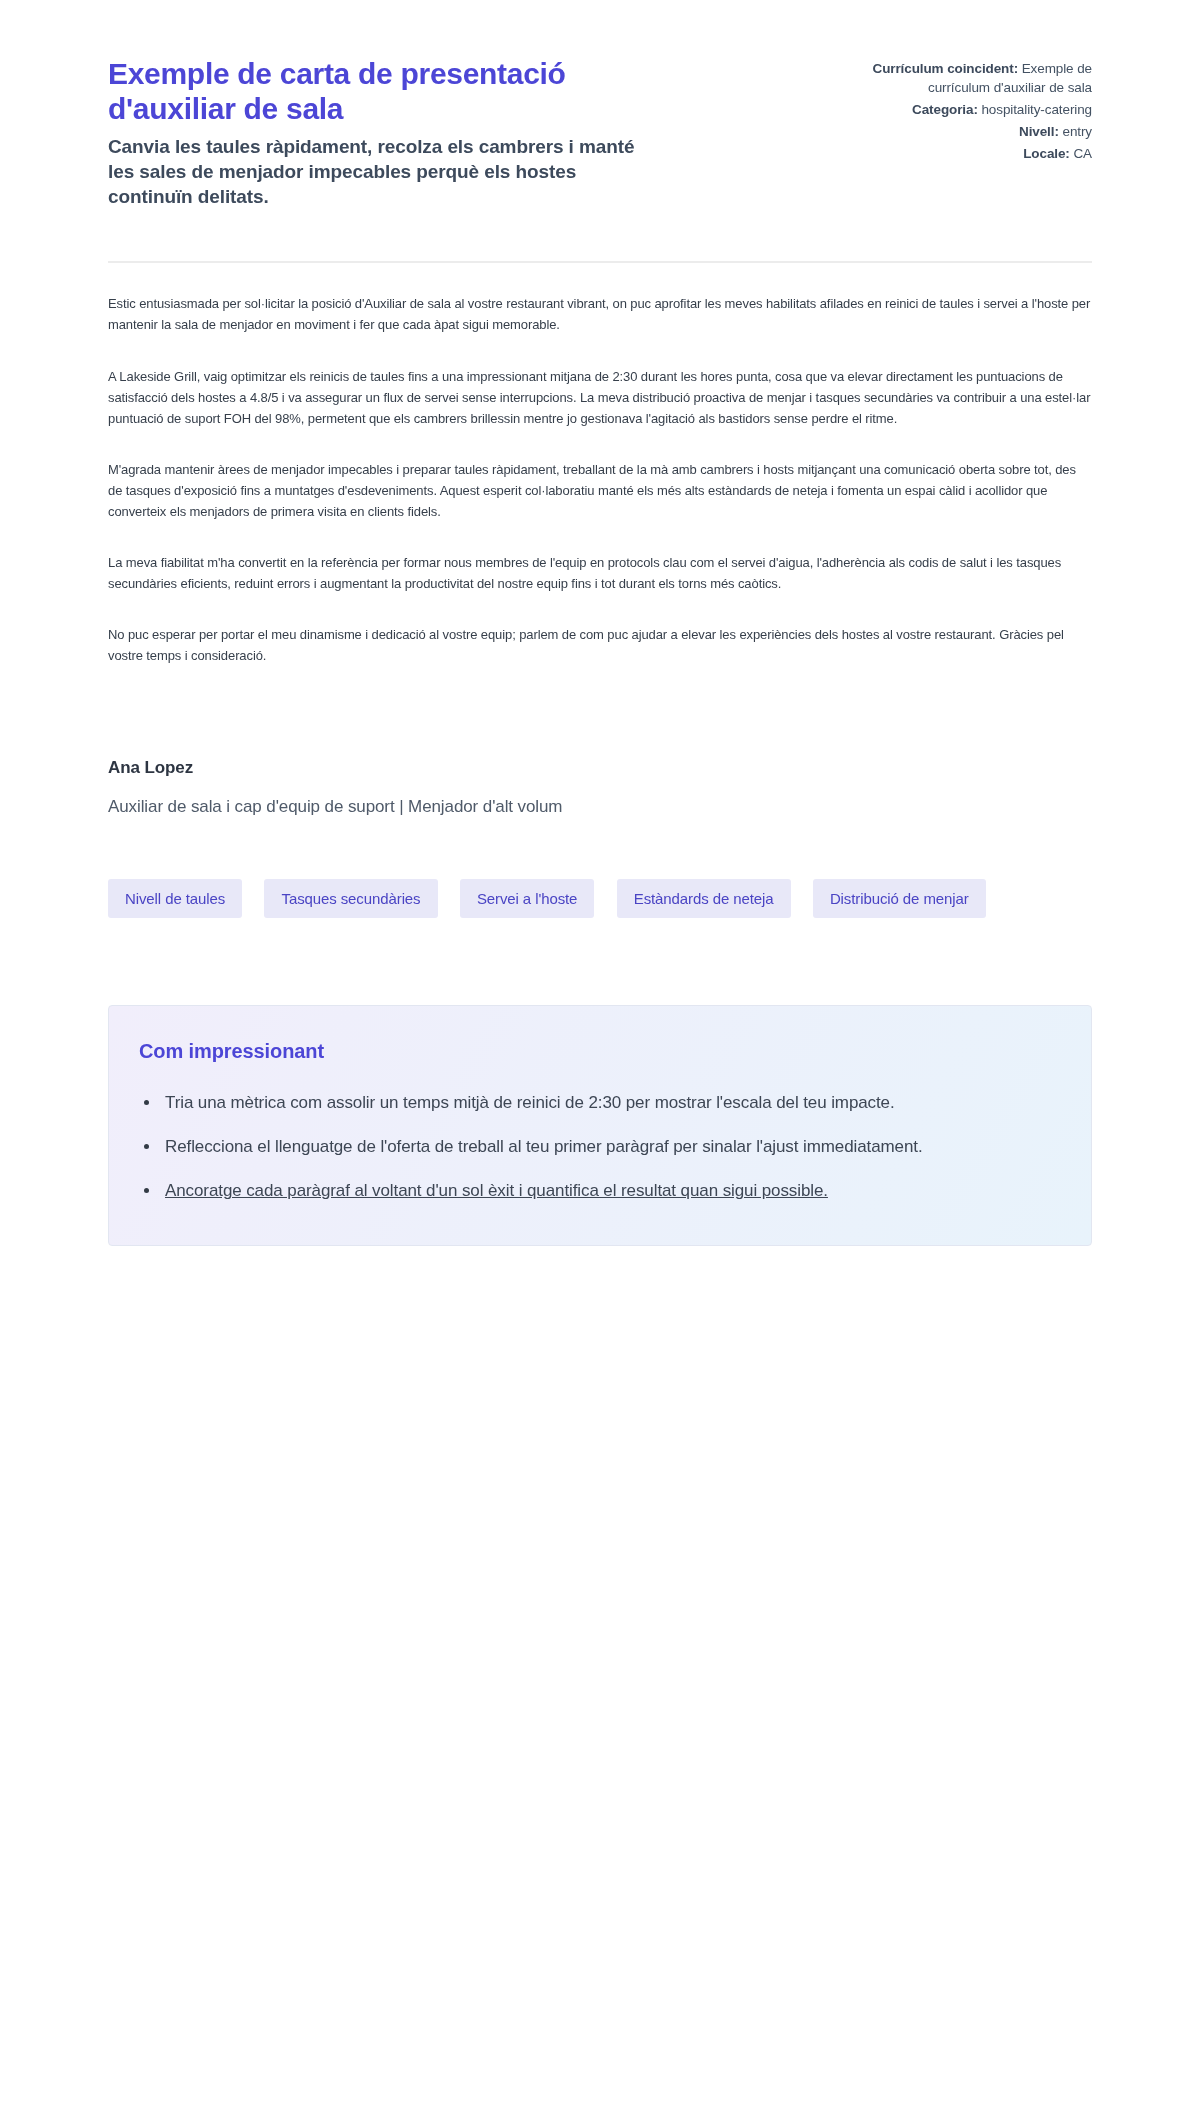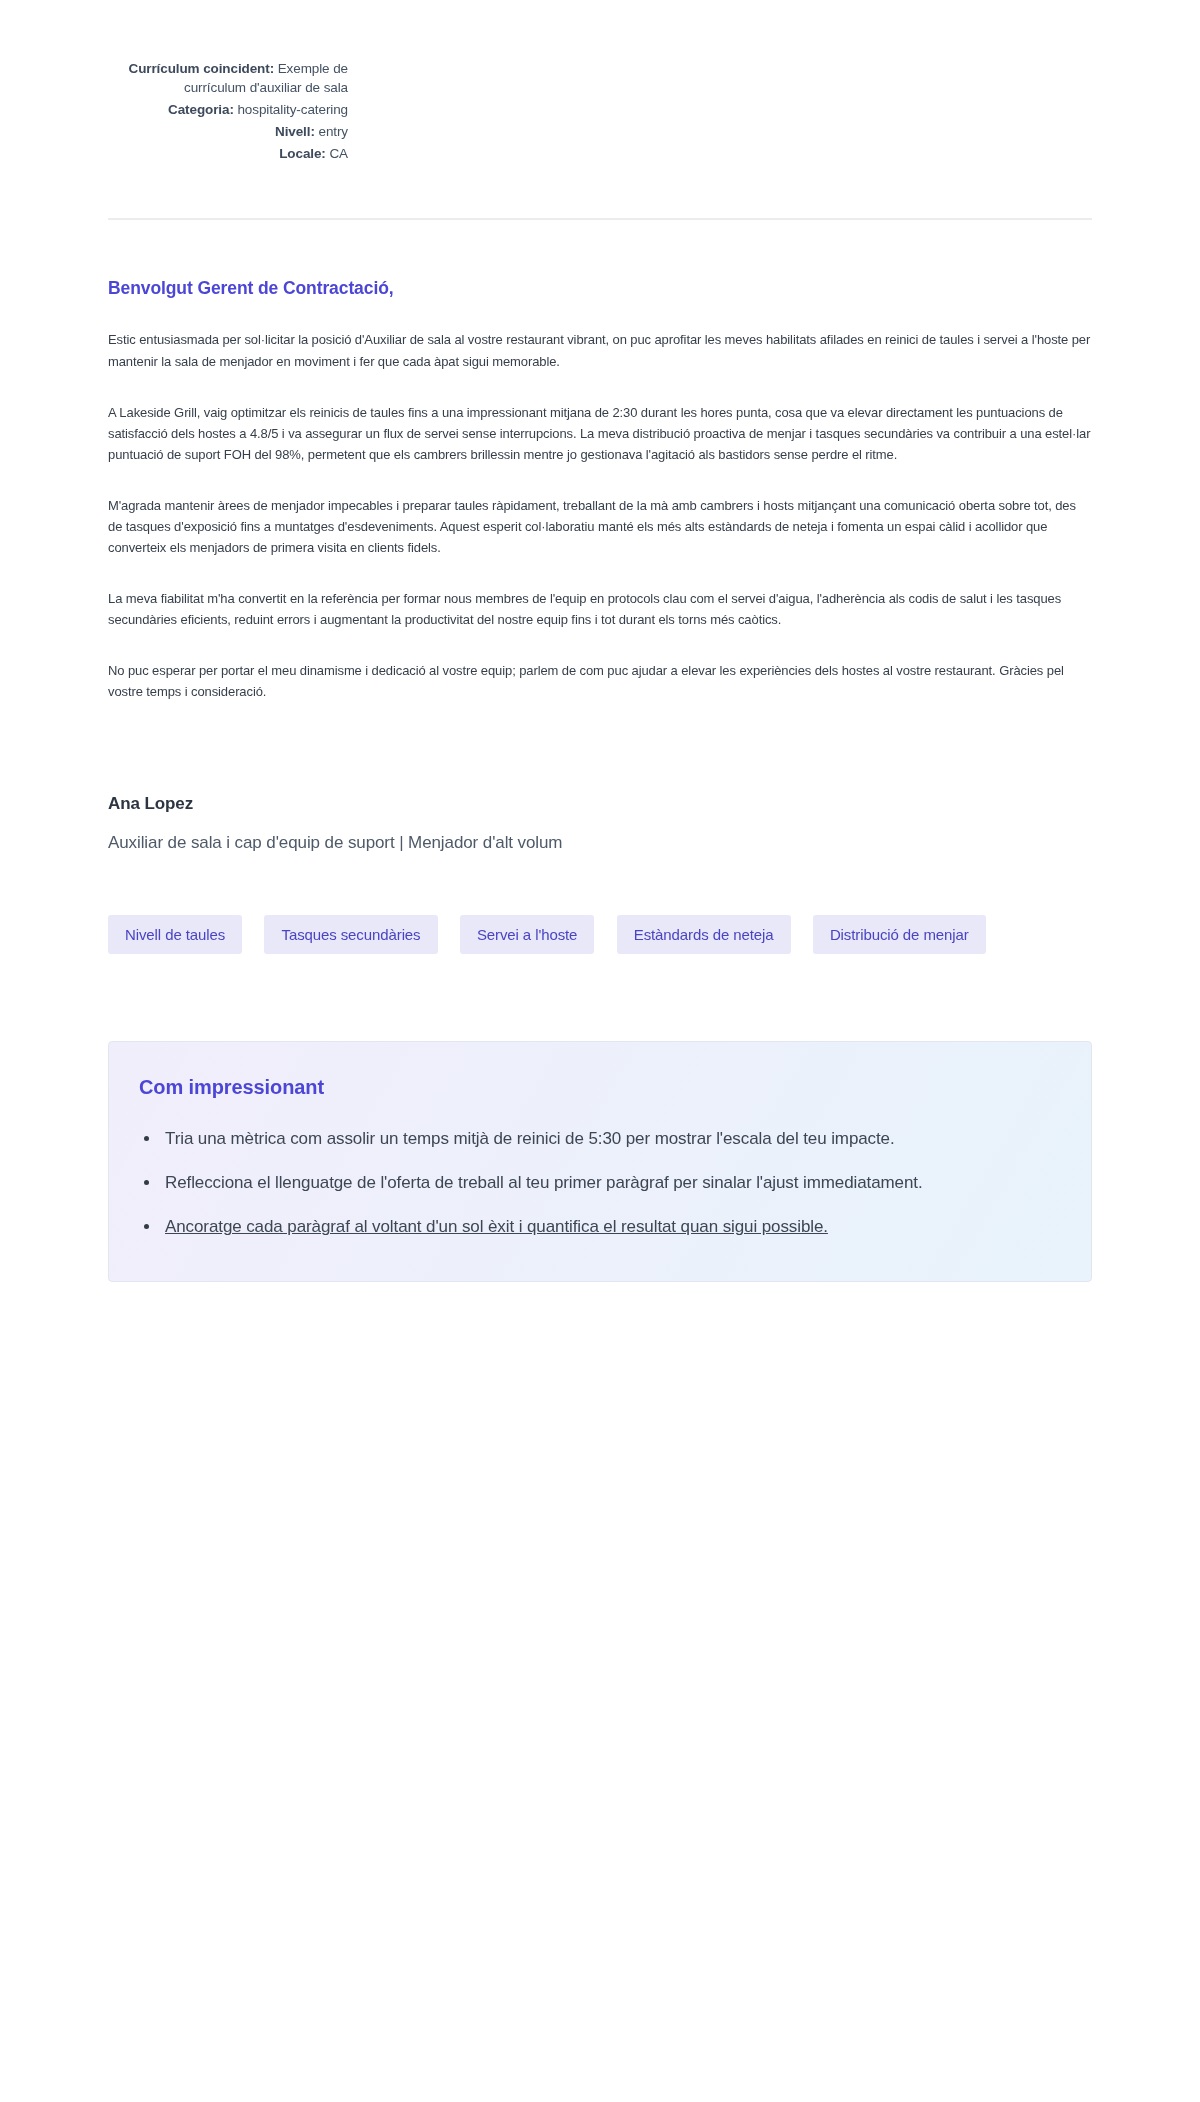--- a/index.html
+++ b/index.html
@@ -133,36 +133,39 @@
   }
   .tip-list li:last-child{margin-bottom:0;text-decoration:underline;}
   .tip-list li::marker{color:#333b46;}
 </style>
 </head>
 <body>
 
 <main class="content">
 
   <header class="header">
+    <div class="header-left">
+      <h1 class="page-title">Exemple de carta de presentació d'auxiliar de sala</h1>
+      <p class="page-subtitle">Canvia les taules ràpidament, recolza els cambrers i manté les sales de menjador impecables perquè els hostes continuïn delitats.</p>
+    </div>
     <div class="meta">
 
         <div class="meta-row"><span class="meta-label">Currículum coincident:</span> <span class="meta-value">Exemple de currículum d'auxiliar de sala</span></div>
 
         <div class="meta-row"><span class="meta-label">Categoria:</span> <span class="meta-value">hospitality-catering</span></div>
 
         <div class="meta-row"><span class="meta-label">Nivell:</span> <span class="meta-value">entry</span></div>
 
         <div class="meta-row"><span class="meta-label">Locale:</span> <span class="meta-value">CA</span></div>
       </div>
   </header>
 
   <hr class="divider">
 
   <section class="letter">
-    <p class="greeting">Benvolgut Gerent de Contractació,</p>
 
     <div>
 
         <p class="para">Estic entusiasmada per sol·licitar la posició d'Auxiliar de sala al vostre restaurant vibrant, on puc aprofitar les meves habilitats afilades en reinici de taules i servei a l'hoste per mantenir la sala de menjador en moviment i fer que cada àpat sigui memorable.</p>
 
         <p class="para">A Lakeside Grill, vaig optimitzar els reinicis de taules fins a una impressionant mitjana de 2:30 durant les hores punta, cosa que va elevar directament les puntuacions de satisfacció dels hostes a 4.8/5 i va assegurar un flux de servei sense interrupcions. La meva distribució proactiva de menjar i tasques secundàries va contribuir a una estel·lar puntuació de suport FOH del 98%, permetent que els cambrers brillessin mentre jo gestionava l'agitació als bastidors sense perdre el ritme.</p>
 
         <p class="para">M'agrada mantenir àrees de menjador impecables i preparar taules ràpidament, treballant de la mà amb cambrers i hosts mitjançant una comunicació oberta sobre tot, des de tasques d'exposició fins a muntatges d'esdeveniments. Aquest esperit col·laboratiu manté els més alts estàndards de neteja i fomenta un espai càlid i acollidor que converteix els menjadors de primera visita en clients fidels.</p>
 
         <p class="para">La meva fiabilitat m'ha convertit en la referència per formar nous membres de l'equip en protocols clau com el servei d'aigua, l'adherència als codis de salut i les tasques secundàries eficients, reduint errors i augmentant la productivitat del nostre equip fins i tot durant els torns més caòtics.</p>
@@ -185,21 +188,21 @@
     
       <span class="tag">Estàndards de neteja</span>
     
       <span class="tag">Distribució de menjar</span>
     </section>
 
   <aside class="tip-box">
     <h2 class="tip-title">Com impressionant</h2>
     <ul class="tip-list">
 
-        <li>Tria una mètrica com assolir un temps mitjà de reinici de 5:30 per mostrar l'escala del teu impacte.</li>
+        <li>Tria una mètrica com assolir un temps mitjà de reinici de 2:30 per mostrar l'escala del teu impacte.</li>
 
         <li>Reflecciona el llenguatge de l'oferta de treball al teu primer paràgraf per sinalar l'ajust immediatament.</li>
 
         <li>Ancoratge cada paràgraf al voltant d'un sol èxit i quantifica el resultat quan sigui possible.</li>
       </ul>
   </aside>
 
 </main>
 
 </body></html>

